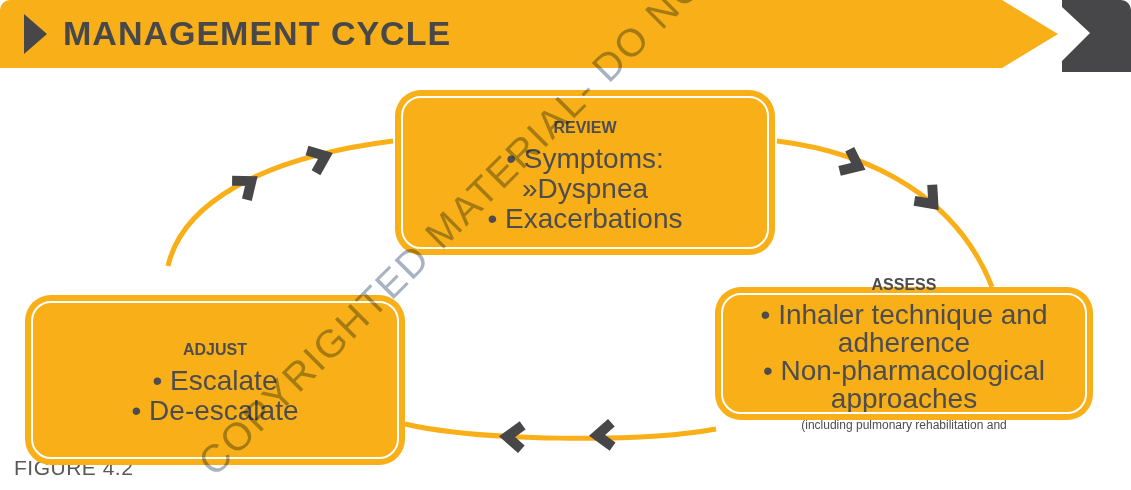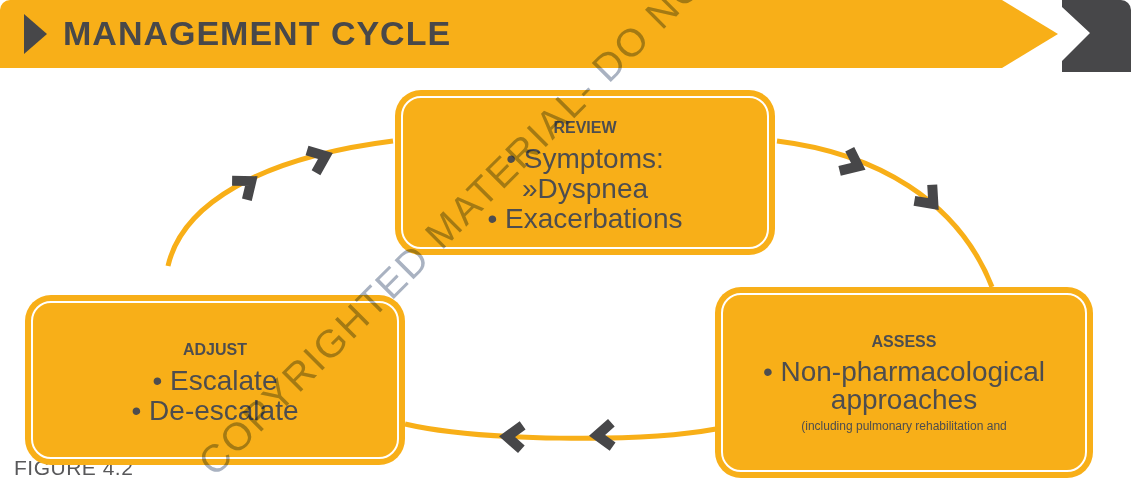--- a/index.html
+++ b/index.html
@@ -25,21 +25,21 @@
     display:flex;flex-direction:column;justify-content:center;align-items:center;
     text-align:center;color:#4D4D4F;
   }
   .cycle-box .inner-line{
     position:absolute;left:6px;top:6px;right:6px;bottom:6px;
     border:2px solid #ffffff;border-radius:20px;
     pointer-events:none;
   }
   .box-review{left:395px;top:90px;width:380px;height:165px;}
   .box-adjust{left:25px;top:265px;width:380px;height:170px;margin-top:30px;}
-  .box-assess{left:715px;top:287px;width:378px;height:191px;justify-content:center;}
+  .box-assess{left:715px;top:287px;width:378px;height:133px;justify-content:center;}
   .box-title{font-size:16px;font-weight:bold;line-height:32px;}
   .box-line{font-size:28px;line-height:30px;}
   .box-assess .box-line{line-height:28px;}
   .box-line.paren{font-size:12px;line-height:25px;}
   .figure-label{
     position:absolute;left:14px;top:456px;z-index:2;
     font-size:21px;letter-spacing:0.5px;color:#58585A;
   }
   .watermark{
     position:absolute;left:100px;top:192px;z-index:9;
@@ -91,20 +91,21 @@
   <div class="cycle-box box-adjust">
     <div class="inner-line"></div>
     <div class="box-title">ADJUST</div>
     <div class="box-line">• Escalate</div>
     <div class="box-line">• De-escalate</div>
   </div>
 
   <div class="cycle-box box-assess">
     <div class="inner-line"></div>
     <div class="box-title">ASSESS</div>
+    <div class="box-line">• Inhaler technique and adherence</div>
     <div class="box-line">• Non-pharmacological approaches</div>
     <div class="box-line paren">(including pulmonary rehabilitation and</div>
   </div>
 
   <div class="figure-label">FIGURE 4.2</div>
 
   <div class="watermark">COPYRIGHTED MATERIAL- DO NOT</div>
 
 </div>
 

